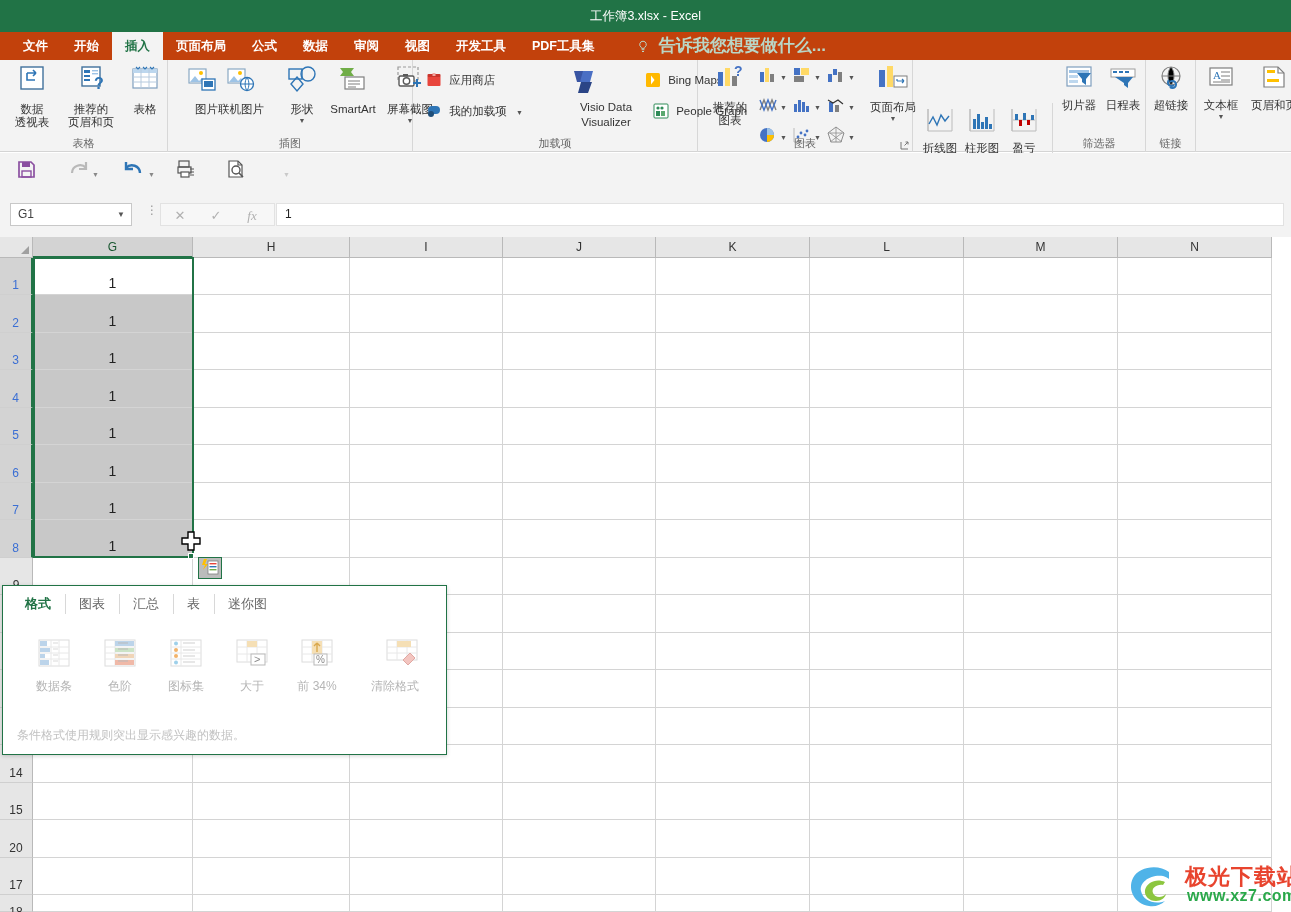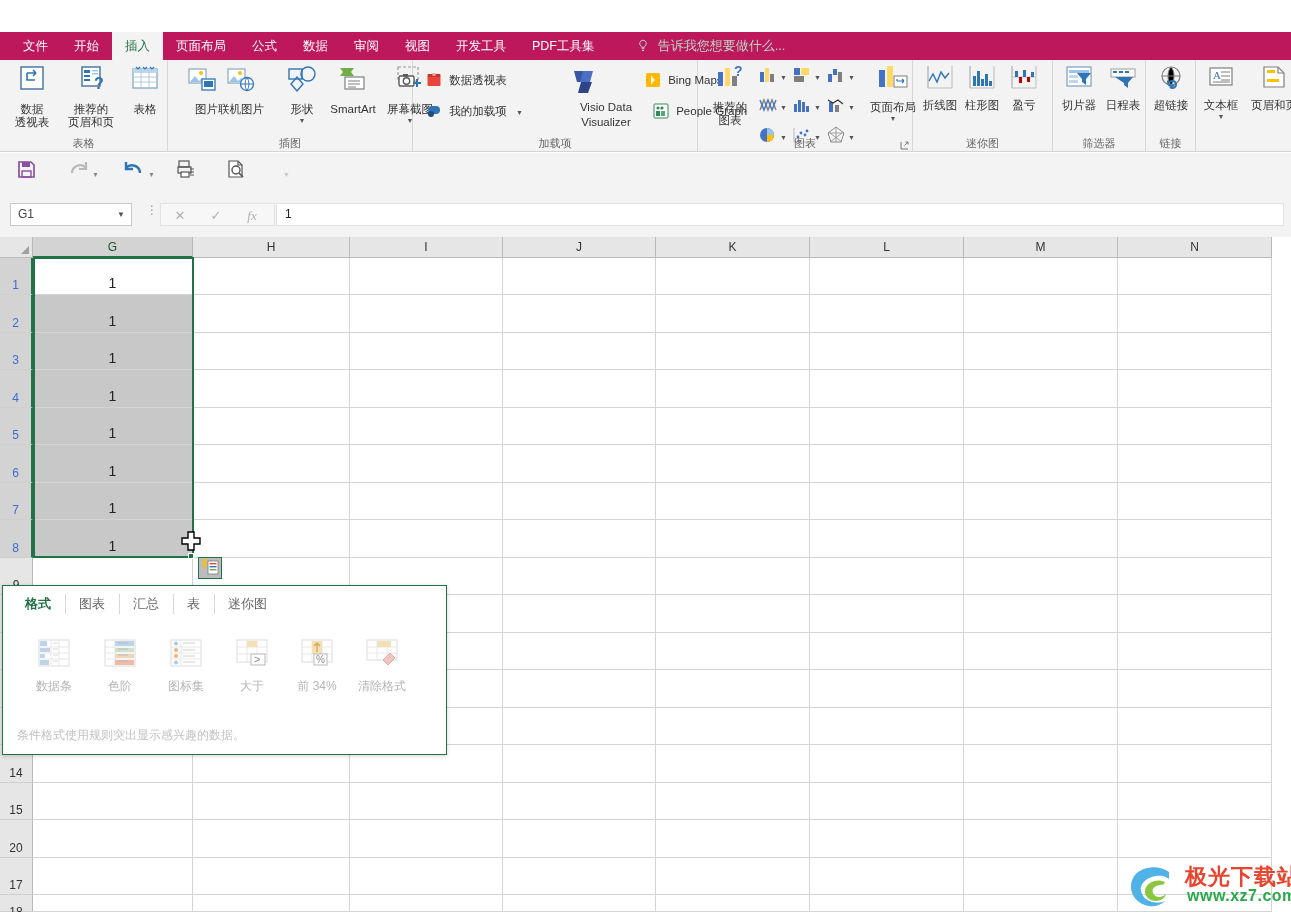--- a/index.html
+++ b/index.html
@@ -18,31 +18,32 @@
   }
   .titlebar .doc-title {
     position: absolute; left: 0; top: 0; width: 1291px; height: 32px;
     line-height: 32px; text-align: center;
     color: #ffffff; font-size: 12.5px;
   }
 
   
   .tabstrip {
     position: absolute; left: 0; top: 32px; width: 1291px; height: 28px;
-    background: #be185d;
+    background: #c2410c;
+    font-weight: bold;
   }
   .tabs { position: absolute; left: 10px; top: 0; height: 28px; display: flex; align-items: stretch; }
   .tab {
     padding: 0 13px; height: 28px; line-height: 28px;
     color: #ffffff; font-size: 12.5px; white-space: nowrap; cursor: default;
   }
   .tab.active { background: #f3f3f3; color: #217346; }
   .tellme {
     position: absolute; left: 637px; top: 0; height: 28px; line-height: 28px;
-    color: #b9d6c6; font-size: 13px; white-space: nowrap;
+    color: #b9d6c6; font-size: 17px; white-space: nowrap;
   }
   .tellme .bulb { display: inline-block; margin-right: 5px; vertical-align: -2px; }
 
   
   .ribbon {
     position: absolute; left: 0; top: 60px; width: 1291px; height: 92px;
     background: #f3f3f3; border-bottom: 1px solid #d4d4d4;
   }
   .rgroup {
     position: absolute; top: 0; height: 92px;
@@ -179,20 +180,23 @@
   
   .watermark { position: absolute; left: 1125px; top: 862px; pointer-events: none; }
   .wm-text1 { position: absolute; left: 60px; top: 0px; font-size: 22px; font-weight: bold; color: #e8442e; letter-spacing: 1px; white-space: nowrap; }
   .wm-text2 { position: absolute; left: 62px; top: 25px; font-size: 16px; font-weight: bold; color: #2aa84a; letter-spacing: .5px; white-space: nowrap; }
 </style>
 </head>
 <body>
 
 <div id="app">
 
+  <div class="titlebar">
+    <div class="doc-title">工作簿3.xlsx - Excel</div>
+  </div>
 
   <div class="tabstrip">
     <div class="tabs" id="tabs-host">
         <div class="tab"><span>文件</span></div>
         <div class="tab"><span>开始</span></div>
         <div class="tab active"><span>插入</span></div>
         <div class="tab"><span>页面布局</span></div>
         <div class="tab"><span>公式</span></div>
         <div class="tab"><span>数据</span></div>
         <div class="tab"><span>审阅</span></div>
@@ -319,21 +323,21 @@
 
     <div class="rgroup" style="left:413px; width:285px;">
       <div class="smallbtn" style="left:13px; top:12px;">
         <span class="ico">
           <svg width="16" height="16" viewBox="0 0 16 16">
               <rect x="1.5" y="4" width="13" height="10" rx="1" fill="#e8453c"></rect>
               <rect x="1.5" y="2" width="13" height="3" rx="1" fill="#c9342c"></rect>
               <rect x="6.5" y="1" width="3" height="3" fill="#f2a5a0"></rect>
             </svg>
         </span>
-        <span>数据透视表</span>
+        <span>应用商店</span>
       </div>
       <div class="smallbtn" style="left:13px; top:43px;">
         <span class="ico">
           <svg width="16" height="16" viewBox="0 0 16 16">
               <path d="M10 3a4 4 0 0 1 0 8H6a4 4 0 0 1 0-8z" fill="#2e75b6"></path>
               <circle cx="5" cy="11" r="3" fill="#1f4e79"></circle>
             </svg>
         </span>
         <span>我的加载项</span>
         <span style="margin-left:6px; font-size:7px; color:#555;">▼</span>
@@ -465,21 +469,21 @@
       </div>
       <div class="gtitle">图表</div>
       <div class="gdialog">
         <svg width="9" height="9" viewBox="0 0 9 9">
             <path d="M1 1v7h7" stroke="#777" stroke-width="1" fill="none"></path>
             <path d="M8 1L4.5 4.5M8 1H5.5M8 1v2.5" stroke="#777" stroke-width="1" fill="none"></path>
           </svg>
       </div>
     </div>
 
-    <div class="rgroup" style="left:913px; width:140px;">
+    <div class="rgroup" style="left:913px; width:140px;margin-top:43px;">
       <div class="bigbtn" style="left:6px; width:42px;">
         <span class="ico">
           <svg width="32" height="28" viewBox="0 0 32 28">
               <path d="M4 2v22h24" stroke="#bbb" stroke-width="1" fill="none"></path>
               <path d="M4 2v22M28 2v22" stroke="#bbb" stroke-width="1"></path>
               <path d="M5 17l4-7 4 8 4-10 4 6 4-5" stroke="#2e75b6" stroke-width="1.4" fill="none"></path>
             </svg>
         </span>
         <span class="lbl">折线图</span>
       </div>
@@ -918,21 +922,21 @@
                 <text x="19" y="25" font-size="11" fill="#8a8a8a" font-family="Liberation Sans">&gt;</text>
               </svg></span><span class="qlbl">大于</span></div>
           <div class="qaitem" style="left: 277px;"><span><svg width="34" height="30" viewBox="0 0 34 30">
                 <rect x="2" y="2" width="30" height="22" fill="#fff" stroke="#dcdcdc"></rect>
                 <path d="M2 9h30M2 16h30M12 2v22M22 2v22" stroke="#e8e8e8"></path>
                 <rect x="12" y="3" width="10" height="13" fill="#f5dfb5"></rect>
                 <path d="M17 14V5M17 5l-3 3M17 5l3 3" stroke="#d9a84e" stroke-width="1.4" fill="none"></path>
                 <rect x="14" y="16" width="13" height="11" fill="#fff" stroke="#b9b9b9"></rect>
                 <text x="16" y="25" font-size="10" fill="#8a8a8a" font-family="Liberation Sans">%</text>
               </svg></span><span class="qlbl">前 34%</span></div>
-          <div class="qaitem" style="left: 342px;"><span><svg width="34" height="30" viewBox="0 0 34 30">
+          <div class="qaitem" style="left: 342px; text-align: right;"><span><svg width="34" height="30" viewBox="0 0 34 30">
                 <rect x="2" y="2" width="30" height="20" fill="#fff" stroke="#dcdcdc"></rect>
                 <path d="M2 9h30M2 15h30M12 2v20M22 2v20" stroke="#e8e8e8"></path>
                 <rect x="12" y="3" width="14" height="6" fill="#f5dfb5"></rect>
                 <path d="M18 22l7-7 5 5-7 7z" fill="#f3c5c0" stroke="#e0a8a2"></path>
               </svg></span><span class="qlbl">清除格式</span></div>
         </div>
       <div class="qahint">条件格式使用规则突出显示感兴趣的数据。</div>
     </div>
   </div>
 

